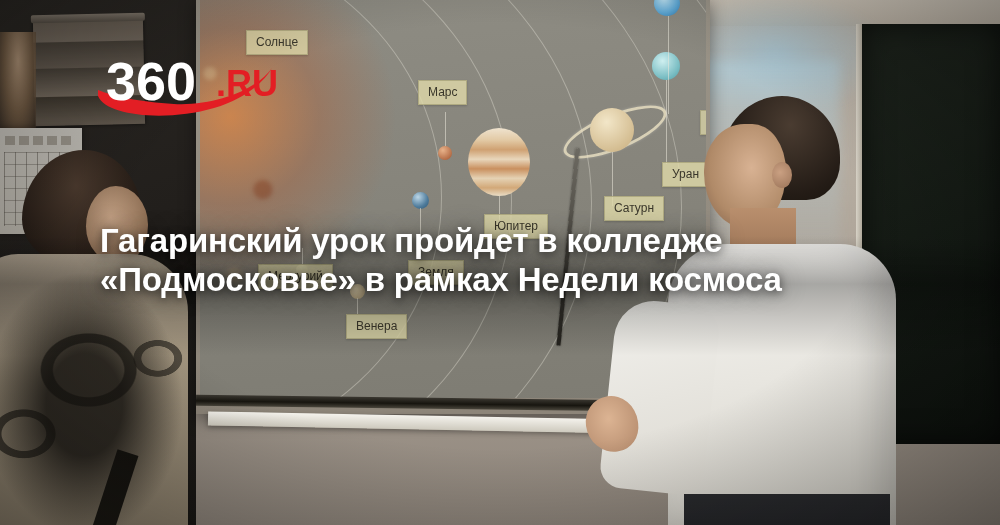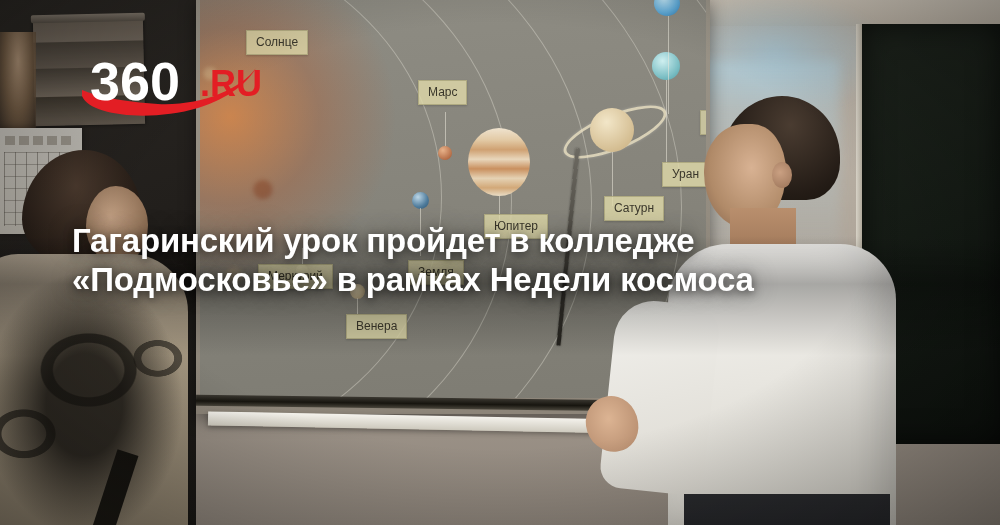--- a/index.html
+++ b/index.html
@@ -278,30 +278,30 @@
     pointer-events:none;
   }
   .shade{
     left:0;top:236px;width:1000px;height:120px;
     background:linear-gradient(180deg,rgba(0,0,0,0),rgba(0,0,0,.30) 40%,rgba(0,0,0,0));
     pointer-events:none;
   }
 
   
   .logo{
-    left:80px;top:46px;width:210px;height:74px;
+    left:96px;top:46px;width:210px;height:74px;
     z-index:40;
   }
   .logo svg{display:block;}
 
   
   .headline{
     left:0;top:222px;width:1000px;
     z-index:45;
-    padding:0 64px 0 72px;
+    padding:0 64px 0 100px;
     box-sizing:border-box;
     color:#fff;
     font-weight:bold;
     font-size:33px;
     line-height:1.17;
     letter-spacing:-.2px;
     text-shadow:0 2px 10px rgba(0,0,0,.62), 0 0 26px rgba(0,0,0,.45);
   }
 </style>
 </head>

